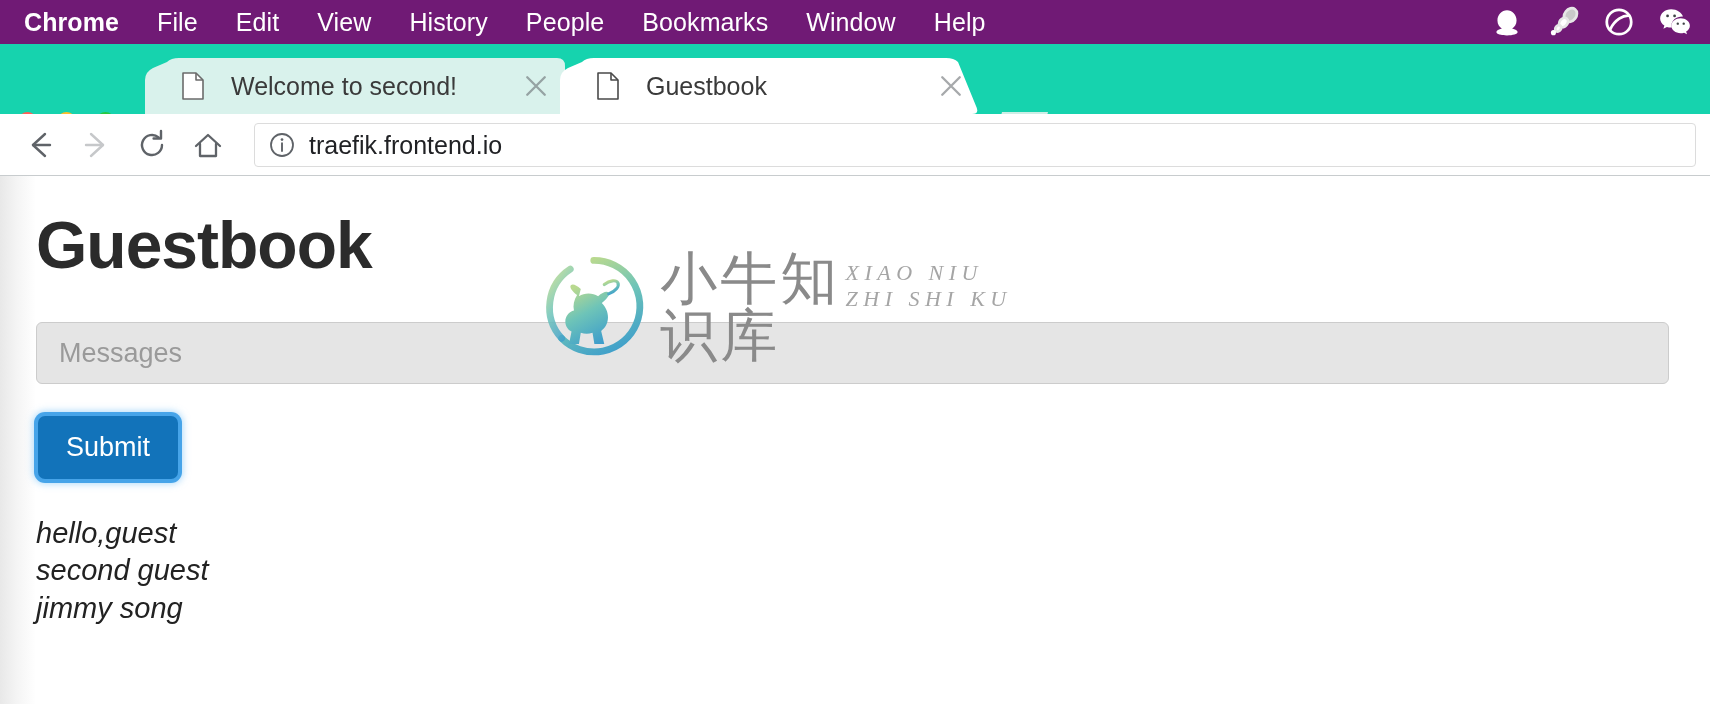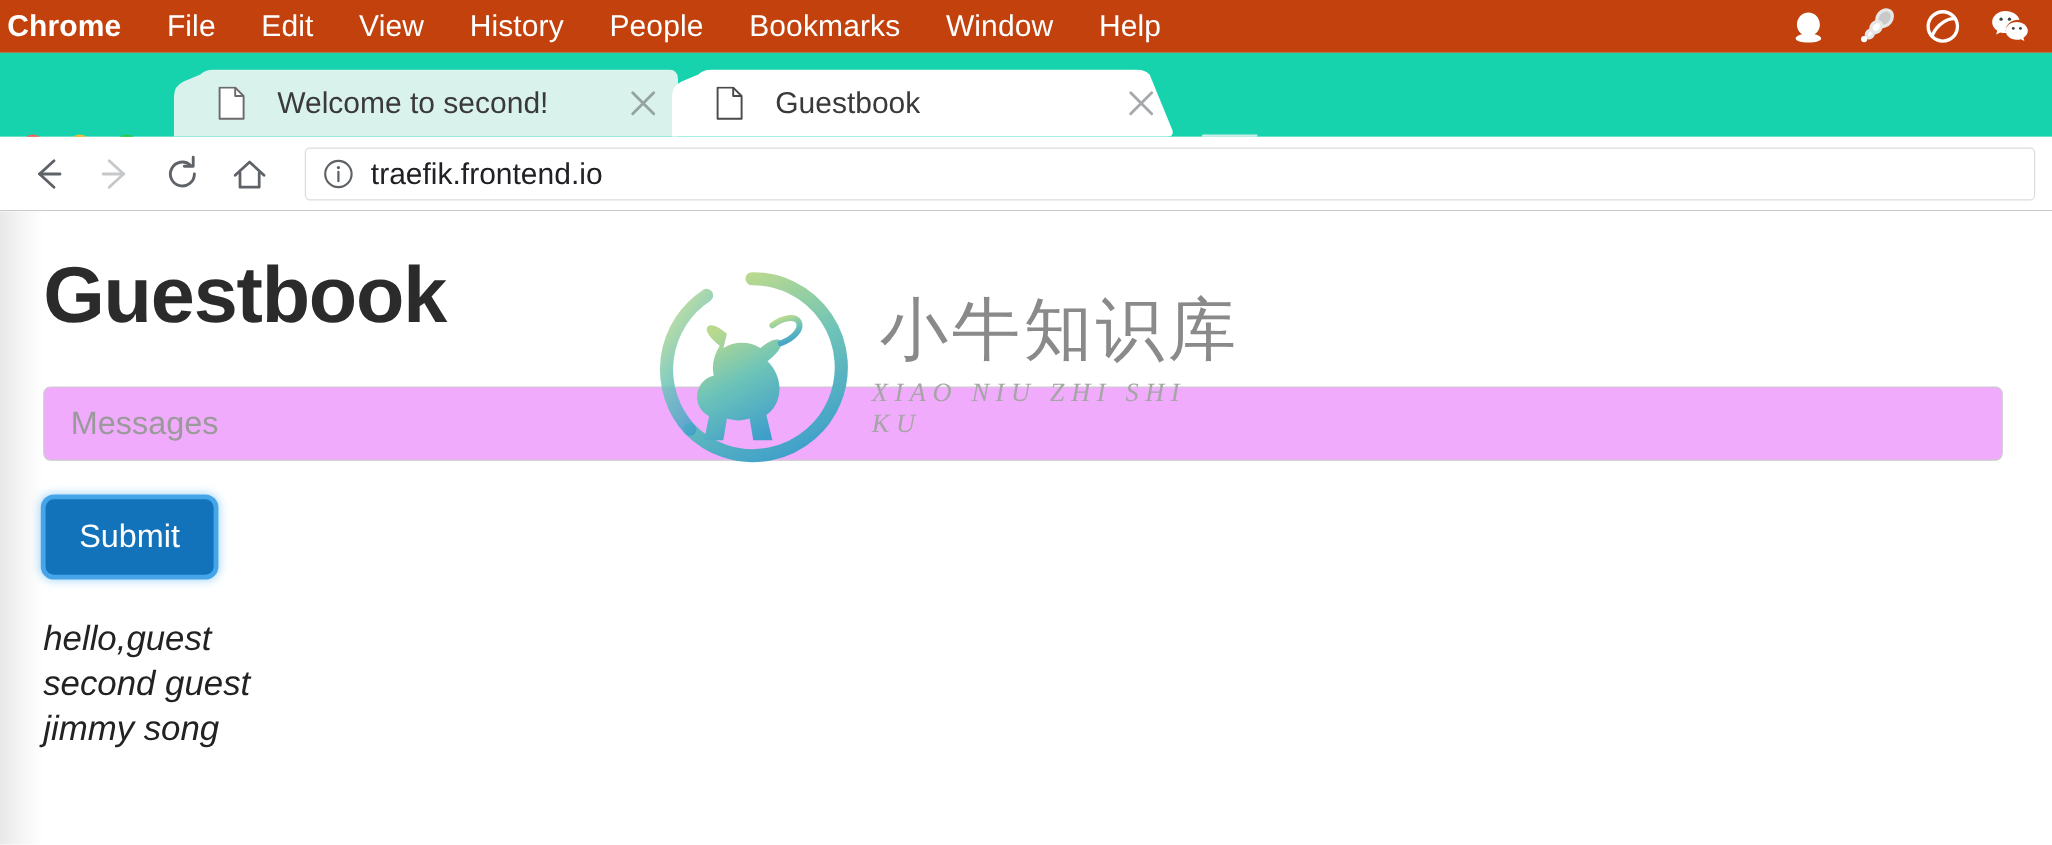--- a/index.html
+++ b/index.html
@@ -14,24 +14,25 @@
     font-family: "Liberation Sans", sans-serif;
     -webkit-font-smoothing: antialiased;
   }
 
   
   .menubar {
     position: absolute;
     left: 0; top: 0;
     width: 1710px;
     height: 44px;
-    background: #c2410c;
+    background: #701a75;
     display: flex;
     align-items: center;
     box-sizing: border-box;
+    padding-left: 18px;
   }
   .menubar-items { display: flex; align-items: center; }
   .menu-item {
     color: #ffffff;
     font-size: 25px;
     letter-spacing: 0.1px;
     padding: 0 19px;
     white-space: nowrap;
     line-height: 44px;
   }
@@ -200,21 +201,21 @@
     margin-top: 42px;
     width: 1633px;
     height: 62px;
     box-sizing: border-box;
     border: 1px solid #ccc;
     border-radius: 6px;
     padding: 0 22px;
     font-size: 27px;
     font-family: "Liberation Sans", sans-serif;
     color: #555;
-    background: #f0abfc;
+    background: #e5e5e5;
     outline: none;
   }
   .msg-input::placeholder { color: #9a9a9a; }
   .submit-btn {
     margin-top: 32px;
     margin-left: 2px;
     display: inline-block;
     background: #1273ba;
     color: #ffffff;
     font-size: 27px;
@@ -245,23 +246,22 @@
     position: absolute;
     left: 540px; top: 38px;
     width: 500px; height: 185px;
     z-index: 5;
     pointer-events: none;
     display: flex;
     align-items: center;
   }
   .wm-text {
     display: flex;
-    flex-direction: column;
+    flex-direction: row;
     margin-left: 12px;
-    align-items: center;
   }
   .wm-cn {
     font-size: 57px;
     color: #8a8a8a;
     letter-spacing: 3px;
     line-height: 1;
     font-family: "DejaVu Sans", sans-serif;
   }
   .wm-en {
     font-size: 22px;

